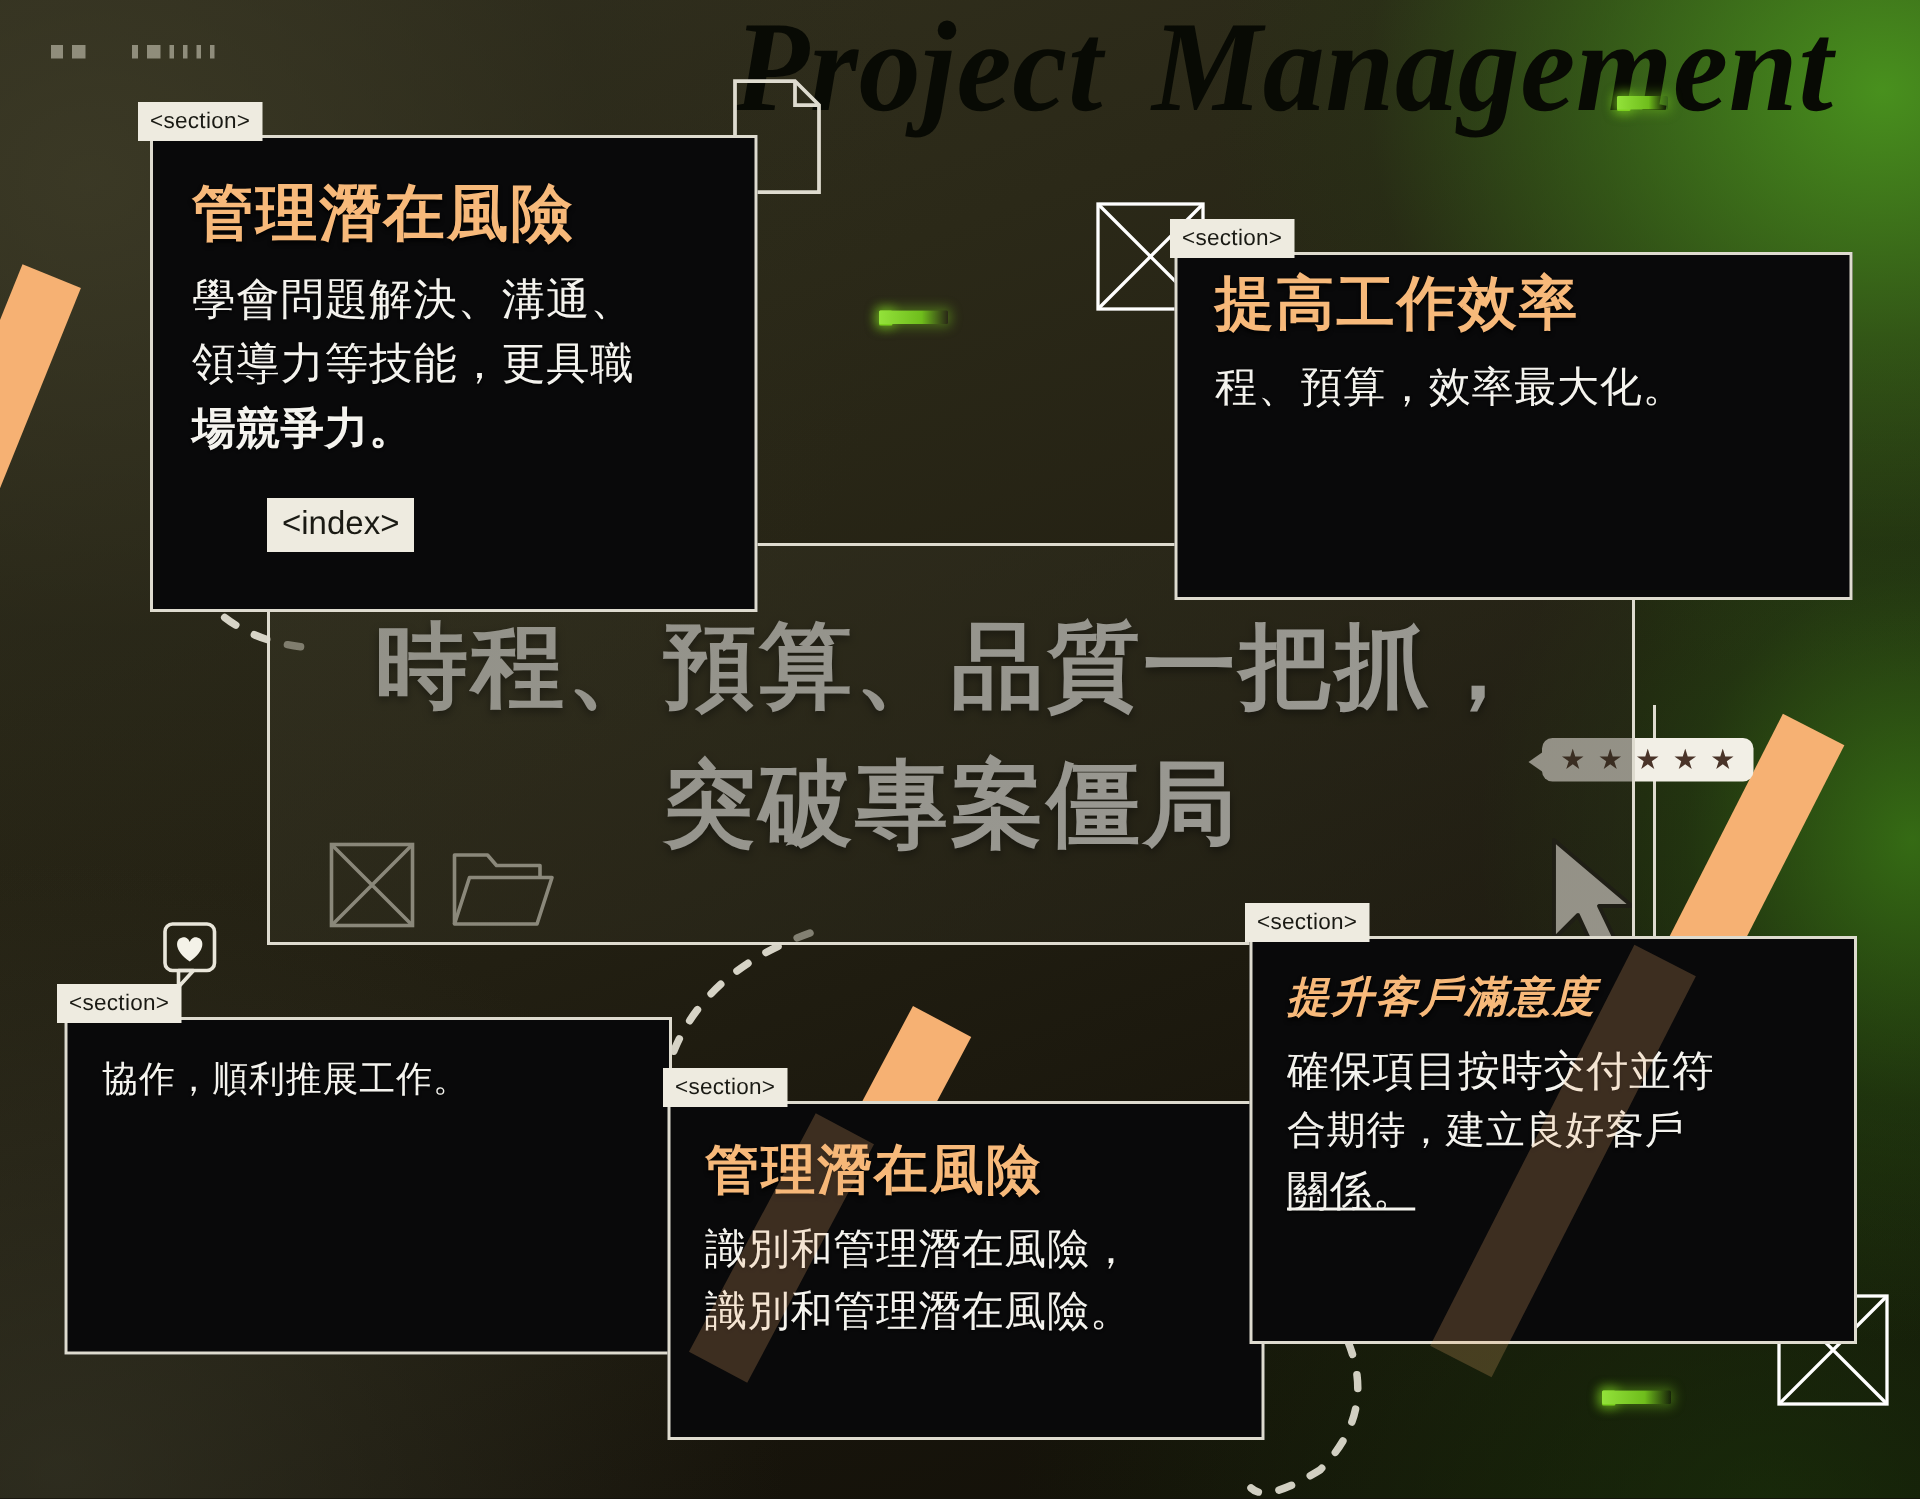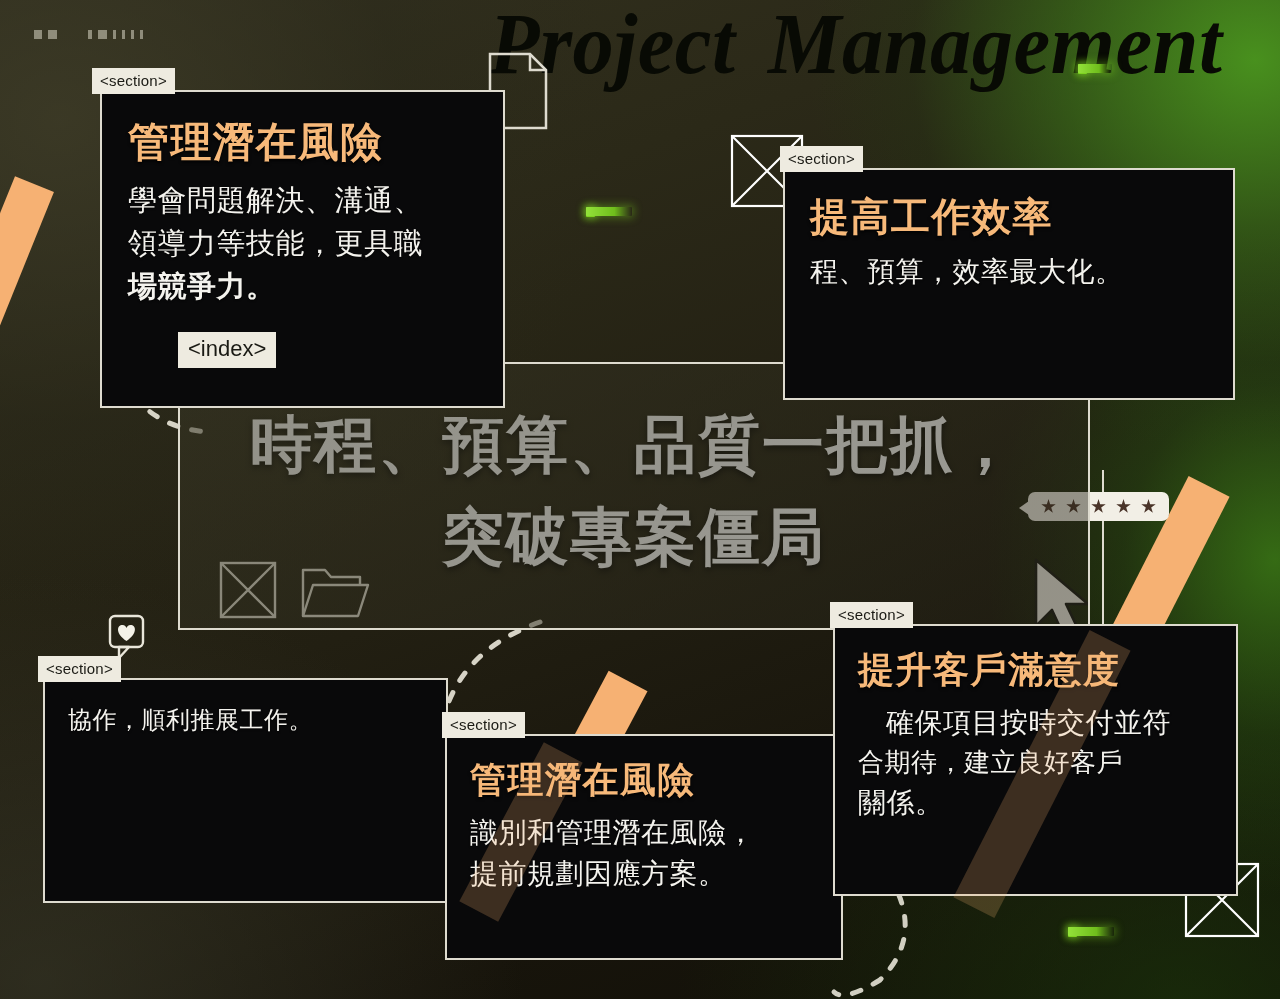--- a/index.html
+++ b/index.html
@@ -261,51 +261,51 @@
       <div class="c-title" style="font-size:41px; margin-bottom:14px;">管理潛在風險</div>
       <div class="c-text" style="font-size:29px;">學會問題解決、溝通、</div>
       <div class="c-text" style="font-size:29px;">領導力等技能，更具職</div>
       <div class="c-text" style="font-size:29px;font-weight:bold;">場競爭力。</div>
     </div>
   </div>
 
   <div class="card" style="left:780px; top:146px;">
     <div class="tag">&lt;section&gt;</div>
     <div class="card-body" style="left:3px; top:22px; width:452px; height:232px;"></div>
-    <div class="card-inner" style="position:absolute; left:30px; top:50px; width:420px;">
+    <div class="card-inner" style="position:absolute; left:30px; top:36px; width:420px;">
       <div class="c-title" style="font-size:39px; margin-bottom:12px;">提高工作效率</div>
       <div class="c-text" style="font-size:28px;">程、預算，效率最大化。</div>
     </div>
   </div>
 
   <div class="card" style="left:38px; top:656px;">
     <div class="tag">&lt;section&gt;</div>
     <div class="card-body" style="left:5px; top:22px; width:405px; height:225px;"></div>
     <div class="card-inner" style="position:absolute; left:30px; top:46px; width:380px;">
       <div class="c-text" style="font-size:24px;">協作，順利推展工作。</div>
     </div>
   </div>
 
   <div class="card" style="left:442px; top:712px;">
     <div class="tag">&lt;section&gt;</div>
     <div class="card-body" style="left:3px; top:22px; width:398px; height:226px;"></div>
     <div class="card-inner" style="position:absolute; left:28px; top:48px; width:370px;">
       <div class="c-title" style="font-size:36px; margin-bottom:12px;">管理潛在風險</div>
       <div class="c-text" style="font-size:28px;">識別和管理潛在風險，</div>
-      <div class="c-text" style="font-size:28px;">提前規劃因應方案。</div>
+      <div class="c-text" style="font-size:28px;">識別和管理潛在風險。</div>
     </div>
   </div>
 
   <div class="card" style="left:830px; top:602px;">
     <div class="tag">&lt;section&gt;</div>
     <div class="card-body" style="left:3px; top:22px; width:405px; height:272px;"></div>
     <div class="card-inner" style="position:absolute; left:28px; top:48px; width:380px;">
-      <div class="c-title" style="font-size:36px; margin-bottom:12px;">提升客戶滿意度</div>
-      <div class="c-text" style="font-size:28px;margin-left:28px;">確保項目按時交付並符</div>
+      <div class="c-title" style="font-size:28px; margin-bottom:12px;font-style:italic;">提升客戶滿意度</div>
+      <div class="c-text" style="font-size:28px;">確保項目按時交付並符</div>
       <div class="c-text" style="font-size:26px;">合期待，建立良好客戶</div>
-      <div class="c-text" style="font-size:28px;">關係。</div>
+      <div class="c-text" style="font-size:28px;text-decoration:underline;">關係。</div>
     </div>
   </div>
 
   <div class="bar-shade" style="left:1019px; top:624px; width:46px; height:300px; transform:rotate(27deg); z-index:6; pointer-events:none;"></div>
   <div class="bar-shade" style="left:499px; top:742px; width:44px; height:180px; transform:rotate(28deg); z-index:6; pointer-events:none;"></div>
 
 </div>
 
 </body></html>

